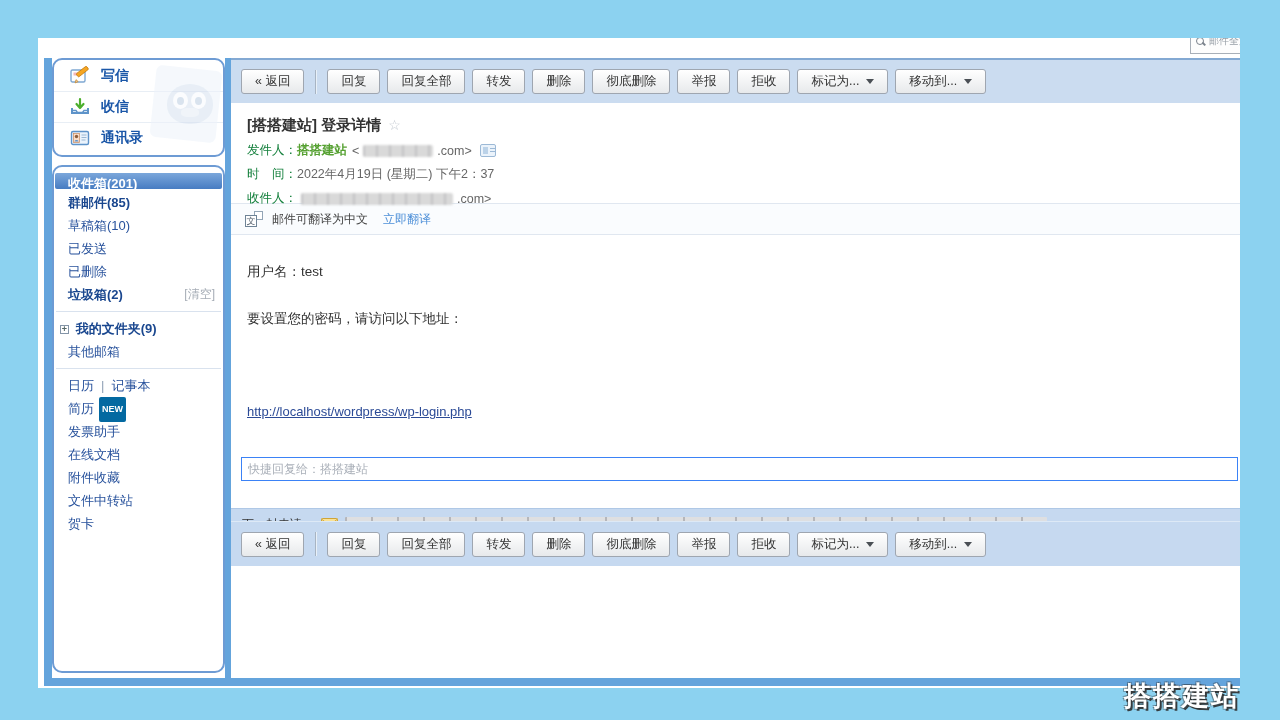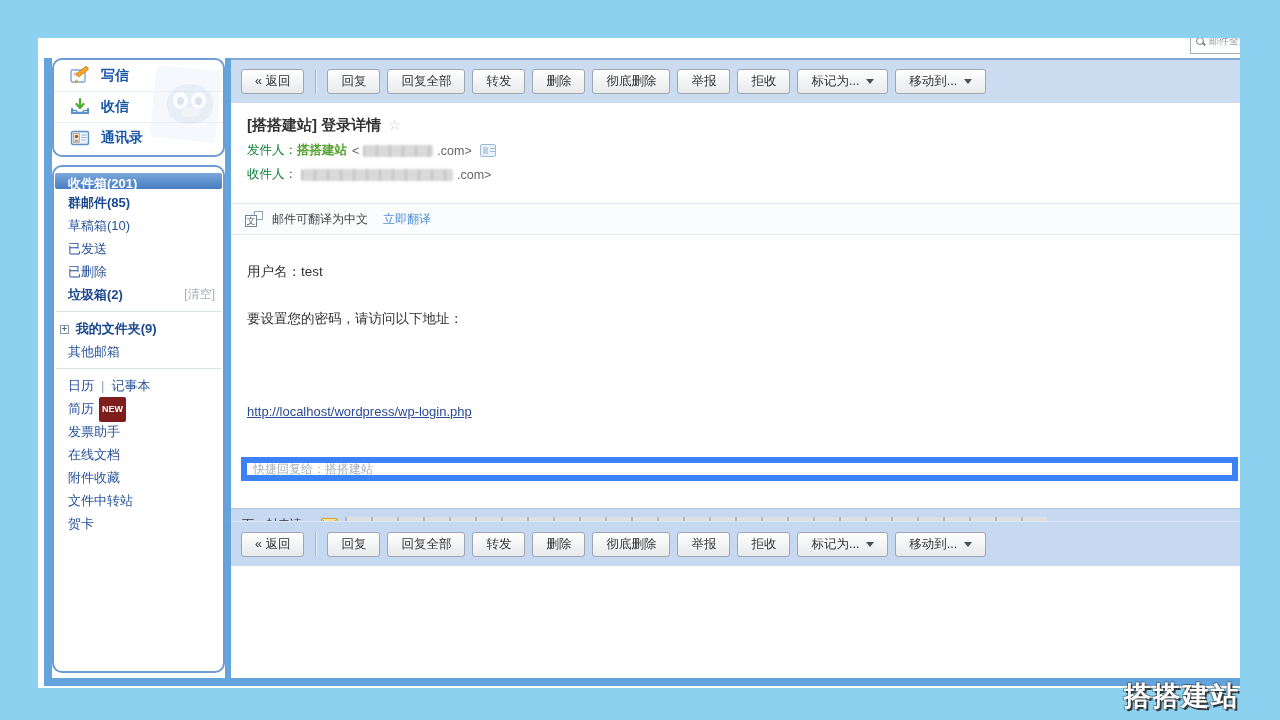--- a/index.html
+++ b/index.html
@@ -56,21 +56,21 @@
     font-size:13px; color:#28529C; cursor:pointer; white-space:nowrap; }
   .folder-row.bold { font-weight:bold; color:#1A478F; }
   .folder-row.selected { height:16px; line-height:21px; margin:1px 1px 2px 1px; padding-left:13px;
     background:linear-gradient(#7BA7DB,#477CC2); border-radius:2px; color:#fff; font-weight:bold; }
   .folder-star { color:#F2C12E; font-size:13px; margin-left:4px; }
   .clear-link { float:right; margin-right:8px; font-size:12px; color:#A6ADB6; font-weight:normal; }
   .sep { border-top:1px solid #D9E2EE; margin:5px 2px; }
   .expand-box { display:inline-block; width:9px; height:9px; line-height:7px; text-align:center;
     border:1px solid #8495A8; color:#566; font-size:9px; margin-right:3px; vertical-align:1px; background:#fff; }
   .pipe { color:#8FA0B5; margin:0 7px; }
-  .new-badge { display:inline-block; background:#7f1d1d; color:#fff; font-size:9px; font-weight:bold;
+  .new-badge { display:inline-block; background:#0369a1; color:#fff; font-size:9px; font-weight:bold;
     padding:1px 3px; border-radius:2px; margin-left:5px; vertical-align:1px; }
 
   
   .main { position:absolute; left:193px; top:20px; width:1009px; height:620px; background:#fff; }
 
   .toolbar { height:45px; background:#CBDCF0; display:flex; align-items:center; padding-left:10px; gap:7px; }
   .toolbar.top { border-top:2px solid #83A9D3; }
   .toolbar.bottom { position:absolute; left:0; top:463px; width:100%; background:#C6D9F0; border-top:1px solid #DDE9F6; }
   .btn { height:25px; padding:0 13px; background:linear-gradient(#FFFFFF,#E7E9EB);
     border:1px solid #9FA6B0; border-radius:3px; font-size:12.5px; color:#333;
@@ -107,21 +107,21 @@
   .tr-text { font-size:12px; color:#444; }
   .tr-link { font-size:12px; color:#4D8FD8; margin-left:15px; cursor:pointer; }
 
   
   .mail-body { position:relative; height:218px; }
   .bline { position:absolute; left:16px; font-size:13.5px; color:#333; }
   .blink { position:absolute; left:16px; font-size:13px; color:#2B4A96; text-decoration:underline; cursor:pointer; }
 
   
   .quick-reply { height:37px; padding:4px 0 0 10px; }
-  .quick-reply input { width:997px; height:24px; border:6px solid #3b82f6; font-size:12px;
+  .quick-reply input { width:997px; height:24px; border:1px solid #3b82f6; font-size:12px;
     padding-left:6px; color:#555; font-family:inherit; outline:none; }
   .quick-reply input::placeholder { color:#A9AFB8; }
 
   
   .next-unread { position:absolute; left:0; top:450px; width:100%; height:31px; background:#C6D9F0;
     border-top:1px solid #AFC8E6; display:flex; align-items:center; padding-left:11px; gap:7px; }
   .nu-label { font-size:12px; color:#333; }
   .redact-subject { width:702px; height:15px; background:#DEDFE1; border-radius:1px; filter:blur(.5px);
     background-image:repeating-linear-gradient(90deg, rgba(60,60,70,.25) 0 2px, transparent 2px 26px); cursor:pointer; }
 
@@ -283,20 +283,24 @@
       </div>
       <div class="hrow">
         <span class="hlabel">发件人：</span>
         <span class="sender-name">搭搭建站</span>
         <span>&lt;</span>
           <span class="redact sender"></span>
         <span>.com&gt;</span>
         <span class="card-icon"></span>
       </div>
       <div class="hrow">
+        <span class="hlabel">时　间：</span>
+        <span>2022年4月19日 (星期二) 下午2：37</span>
+      </div>
+      <div class="hrow">
         <span class="hlabel">收件人：</span>
         <span class="redact rcpt"></span>
         <span>.com&gt;</span>
       </div>
     </div>
 
     <div class="translate-bar">
       <span class="tr-icon">
         <span class="back"></span>
         <span class="front">文</span>

